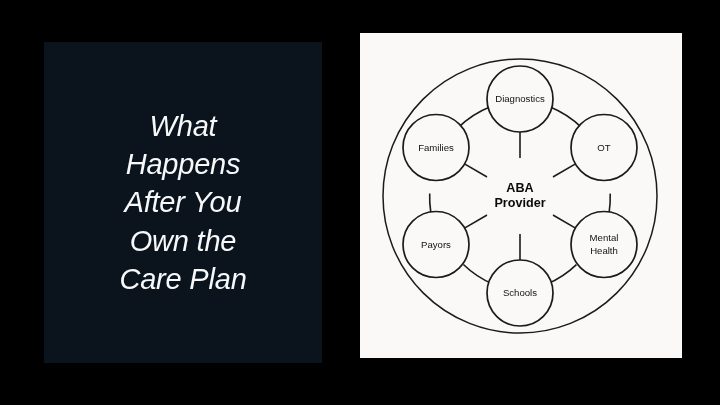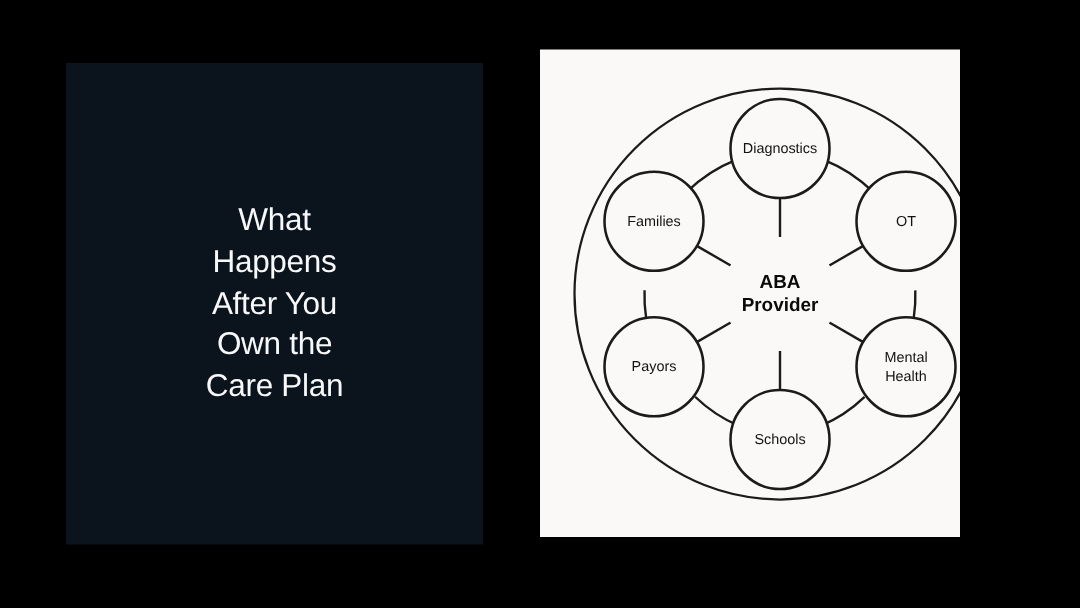--- a/index.html
+++ b/index.html
@@ -29,36 +29,37 @@
     height: 321px;
     background: #0b131d;
     display: flex;
     align-items: center;
     justify-content: center;
     box-sizing: border-box;
     padding: 0 10px;
   }
   #title-text {
     color: #f7f8f9;
-    font-size: 21px;
+    font-size: 29px;
     line-height: 1.32;
     font-weight: 400;
     letter-spacing: -0.2px;
     text-align: center;
     white-space: pre-line;
     margin: 0;
     font-family: "Liberation Sans", sans-serif;
+    font-style: italic;
   }
 
   
   #diagram-panel {
     position: absolute;
     left: 360px;
     top: 33px;
-    width: 280px;
+    width: 322px;
     height: 325px;
     background: #faf9f7;
     overflow: hidden;
   }
   #diagram-svg {
     display: block;
     width: 323px;
     height: 325px;
   }
   .ring-shape,

